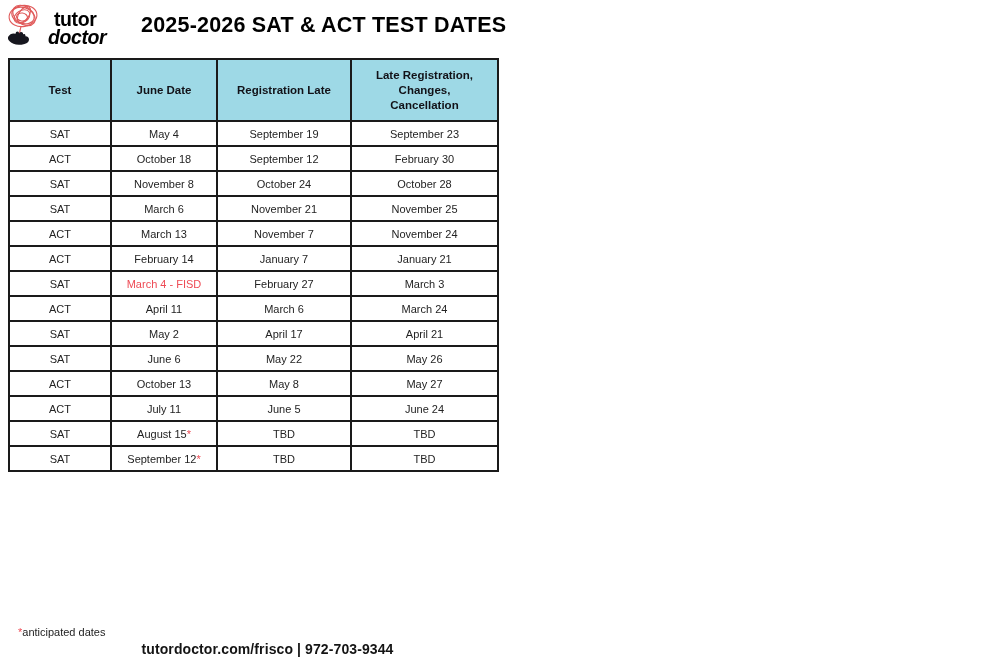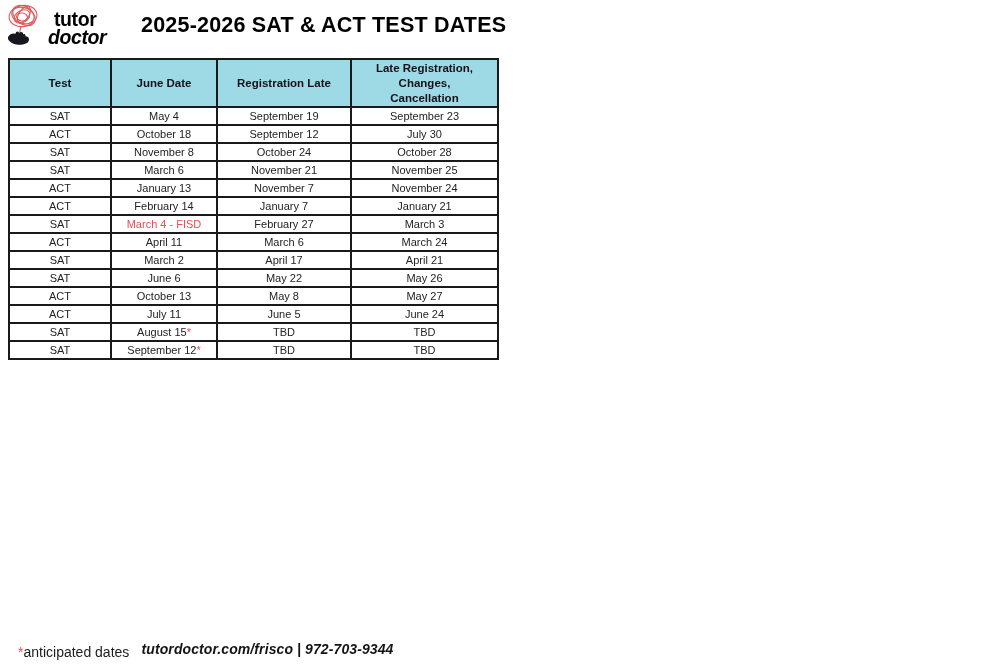--- a/index.html
+++ b/index.html
@@ -24,28 +24,28 @@
   
   .title { position: absolute; left: 134px; top: 13px;
            font-size: 21.5px; font-weight: 700; letter-spacing: 0.2px; color: #000000; margin-left: 7px; }
 
   
   table.dates { position: absolute; left: 8px; top: 58px;
                 border-collapse: collapse; table-layout: fixed; width: 489px;
                 background: #ffffff; }
   table.dates th, table.dates td { border: 2px solid #1a1a1a; text-align: center; vertical-align: middle; }
   table.dates th { background: #9ed9e6; color: #121218; font-size: 11.5px; font-weight: 700;
-                   height: 48px; white-space: pre-line; line-height: 15px; }
-  table.dates td { height: 18px; font-size: 11px; color: #232323; }
+                   height: 62px; white-space: pre-line; line-height: 15px; }
+  table.dates td { height: 25px; font-size: 11px; color: #232323; }
 
   
-  .footnote { position: absolute; left: 18px; top: 626px; font-size: 14px; color: #1c1c1c; margin-top: 18px; }
+  .footnote { position: absolute; left: 18px; top: 626px; font-size: 11px; color: #1c1c1c; }
   .footnote .star { color: #ef4b55; }
   .contact { position: absolute; left: 0; top: 641px; width: 535px; text-align: center;
-             font-size: 14px; font-weight: 700; color: #141414; letter-spacing: 0.1px; font-style: italic; }
+             font-size: 14px; font-weight: 700; color: #141414; letter-spacing: 0.1px; }
 </style>
 </head>
 <body>
 
 <div class="page">
 
   <div class="logo">
     <svg class="logo-mark" viewBox="0 0 40 45" xmlns="http://www.w3.org/2000/svg">
       <g fill="none" stroke="#e05a5a" stroke-width="1.1" stroke-linecap="round">
         <ellipse cx="18" cy="14" rx="14" ry="10.5" transform="rotate(-10 18 14)"></ellipse>
@@ -87,37 +87,37 @@
         <tr>
           <td><span>SAT</span></td>
           <td><span>May 4</span></td>
           <td><span>September 19</span></td>
           <td><span>September 23</span></td>
         </tr>
         <tr>
           <td><span>ACT</span></td>
           <td><span>October 18</span></td>
           <td><span>September 12</span></td>
-          <td><span>July 30</span></td>
+          <td><span>February 30</span></td>
         </tr>
         <tr>
           <td><span>SAT</span></td>
           <td><span>November 8</span></td>
           <td><span>October 24</span></td>
           <td><span>October 28</span></td>
         </tr>
         <tr>
           <td><span>SAT</span></td>
           <td><span>March 6</span></td>
           <td><span>November 21</span></td>
           <td><span>November 25</span></td>
         </tr>
         <tr>
           <td><span>ACT</span></td>
-          <td><span>January 13</span></td>
+          <td><span>March 13</span></td>
           <td><span>November 7</span></td>
           <td><span>November 24</span></td>
         </tr>
         <tr>
           <td><span>ACT</span></td>
           <td><span>February 14</span></td>
           <td><span>January 7</span></td>
           <td><span>January 21</span></td>
         </tr>
         <tr>
@@ -127,21 +127,21 @@
           <td><span>March 3</span></td>
         </tr>
         <tr>
           <td><span>ACT</span></td>
           <td><span>April 11</span></td>
           <td><span>March 6</span></td>
           <td><span>March 24</span></td>
         </tr>
         <tr>
           <td><span>SAT</span></td>
-          <td><span>March 2</span></td>
+          <td><span>May 2</span></td>
           <td><span>April 17</span></td>
           <td><span>April 21</span></td>
         </tr>
         <tr>
           <td><span>SAT</span></td>
           <td><span>June 6</span></td>
           <td><span>May 22</span></td>
           <td><span>May 26</span></td>
         </tr>
         <tr>

